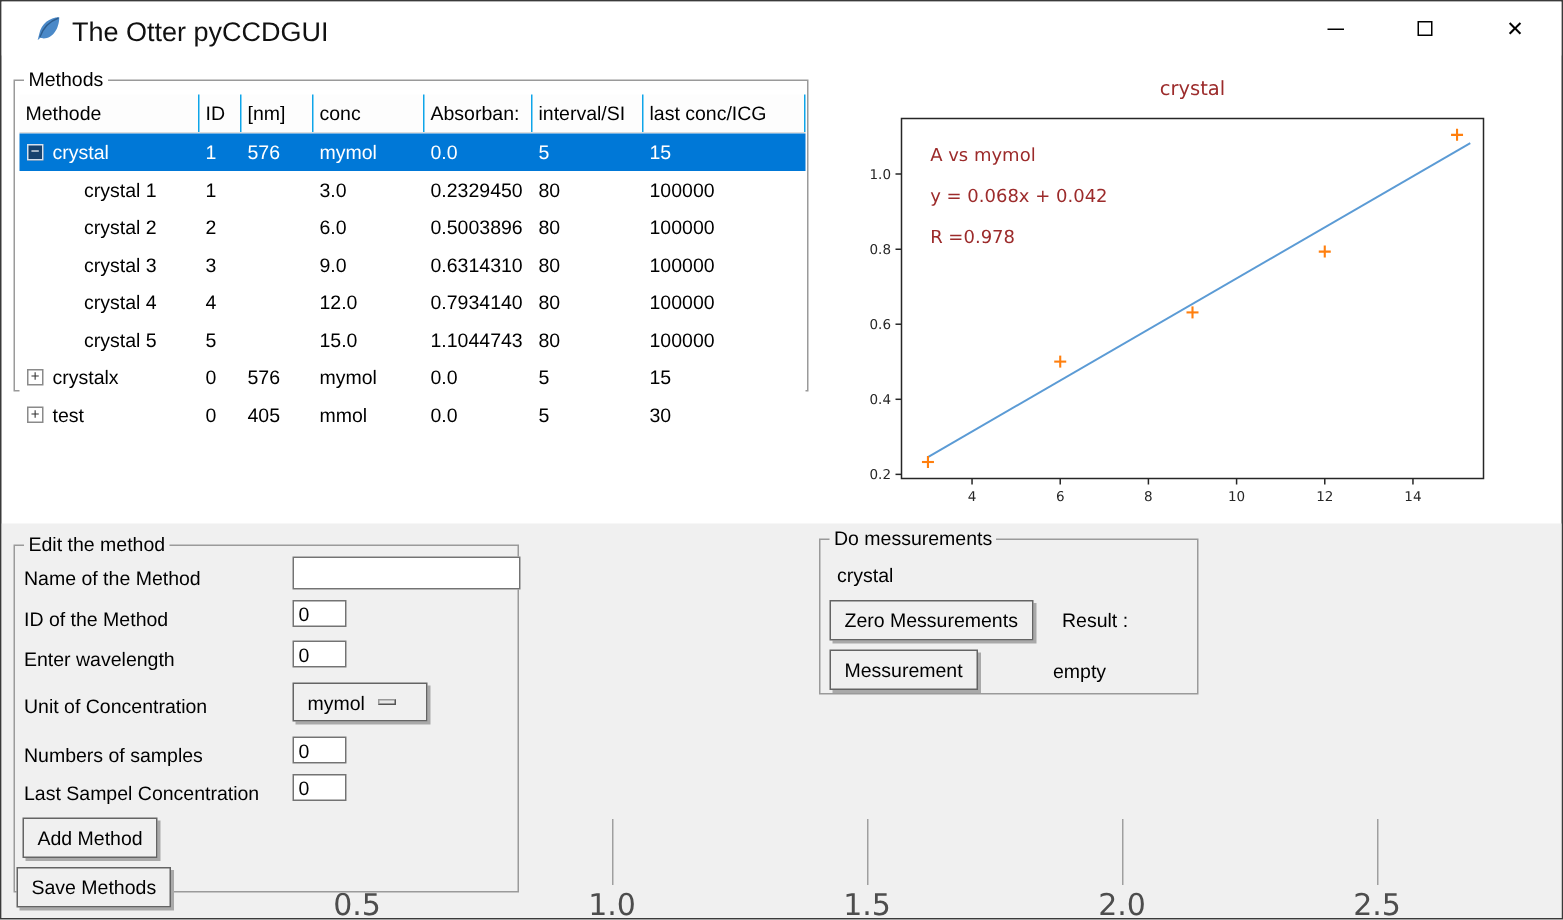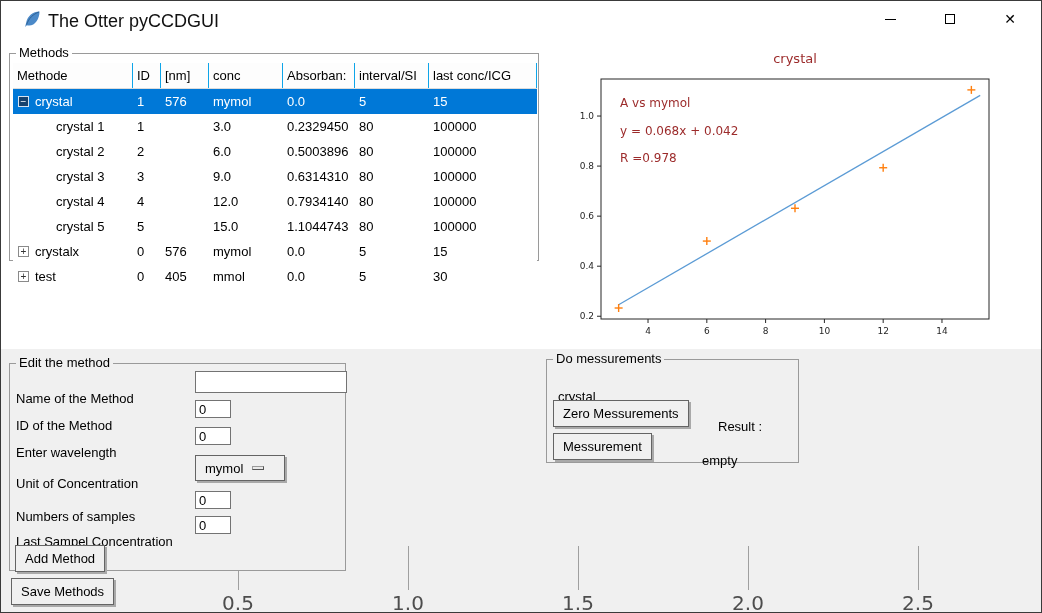--- a/index.html
+++ b/index.html
@@ -41,23 +41,23 @@
   .lvl0{padding-left:5px;} .lvl1{padding-left:43px;}
   .expander{width:11px;height:11px;border:1px solid #8a8a8a;background:#fff;color:#333;
             font-size:10px;line-height:9px;text-align:center;flex:0 0 11px;}
   .tv-row.selected .expander{background:#16426e;border-color:#d5e2f0;color:#fff;}
 
   
   .chart{position:absolute;left:555px;top:45px;z-index:2;background:#fff;}
   svg text{font-family:"DejaVu Sans",sans-serif;}
 
   
-  .edit-box{left:8px;top:362px;width:337px;height:208px;}
+  .edit-box{left:8px;top:362px;width:337px;height:232px;}
   .measure-box{left:545px;top:358px;width:253px;height:104px;}
-  .panel-label{position:absolute;font-size:13px;color:#000;white-space:nowrap;margin-top:13px;}
+  .panel-label{position:absolute;font-size:13px;color:#000;white-space:nowrap;}
   .tk-entry{position:absolute;border:1px solid #737373;background:#fff;font:13px "Liberation Sans",sans-serif;padding:1px 3px;}
   .tk-button{position:absolute;background:#f0f0f0;border:1px solid #646464;box-shadow:2px 2px 0 #a9a9a9;
              font:13px "Liberation Sans",sans-serif;padding:5px 9px;white-space:nowrap;cursor:default;}
   .tk-option{position:absolute;background:#f0f0f0;border:1px solid #646464;box-shadow:2px 2px 0 #a9a9a9;
              font-size:13px;display:flex;align-items:center;gap:9px;padding:4px 9px;}
   .opt-ind{width:12px;height:4px;background:#e9e9e9;border:1px solid #9a9a9a;border-bottom-color:#555;border-right-color:#555;}
 </style>
 </head>
 <body>
 
@@ -268,18 +268,18 @@
     <input class="tk-entry" style="left: 185px; top: 152px; width: 36px; height: 18px;" value="0">
 
     <button class="tk-button" style="left:5px;top:181px;">Add Method</button>
     <button class="tk-button" style="left:1px;top:214px;">Save Methods</button>
   </div>
 
   <div class="groupbox measure-box">
     <span class="gb-label">Do messurements</span>
     <div class="panel-label" style="left:11px;top:16px;">crystal</div>
     <button class="tk-button" style="left:6px;top:40px;">Zero Messurements</button>
-    <div class="panel-label" style="left:171px;top:46px;">Result :</div>
+    <div class="panel-label" style="left:161px;top:46px;">Result :</div>
     <button class="tk-button" style="left:6px;top:73px;">Messurement</button>
     <div class="panel-label" style="left:155px;top:80px;">empty</div>
   </div>
 
 </div>
 
 </body></html>

